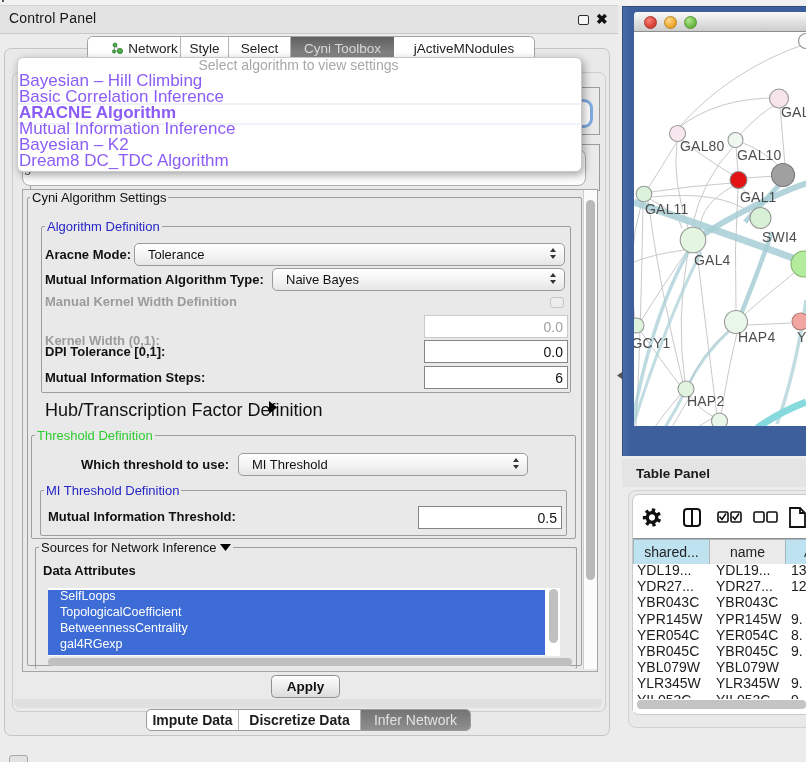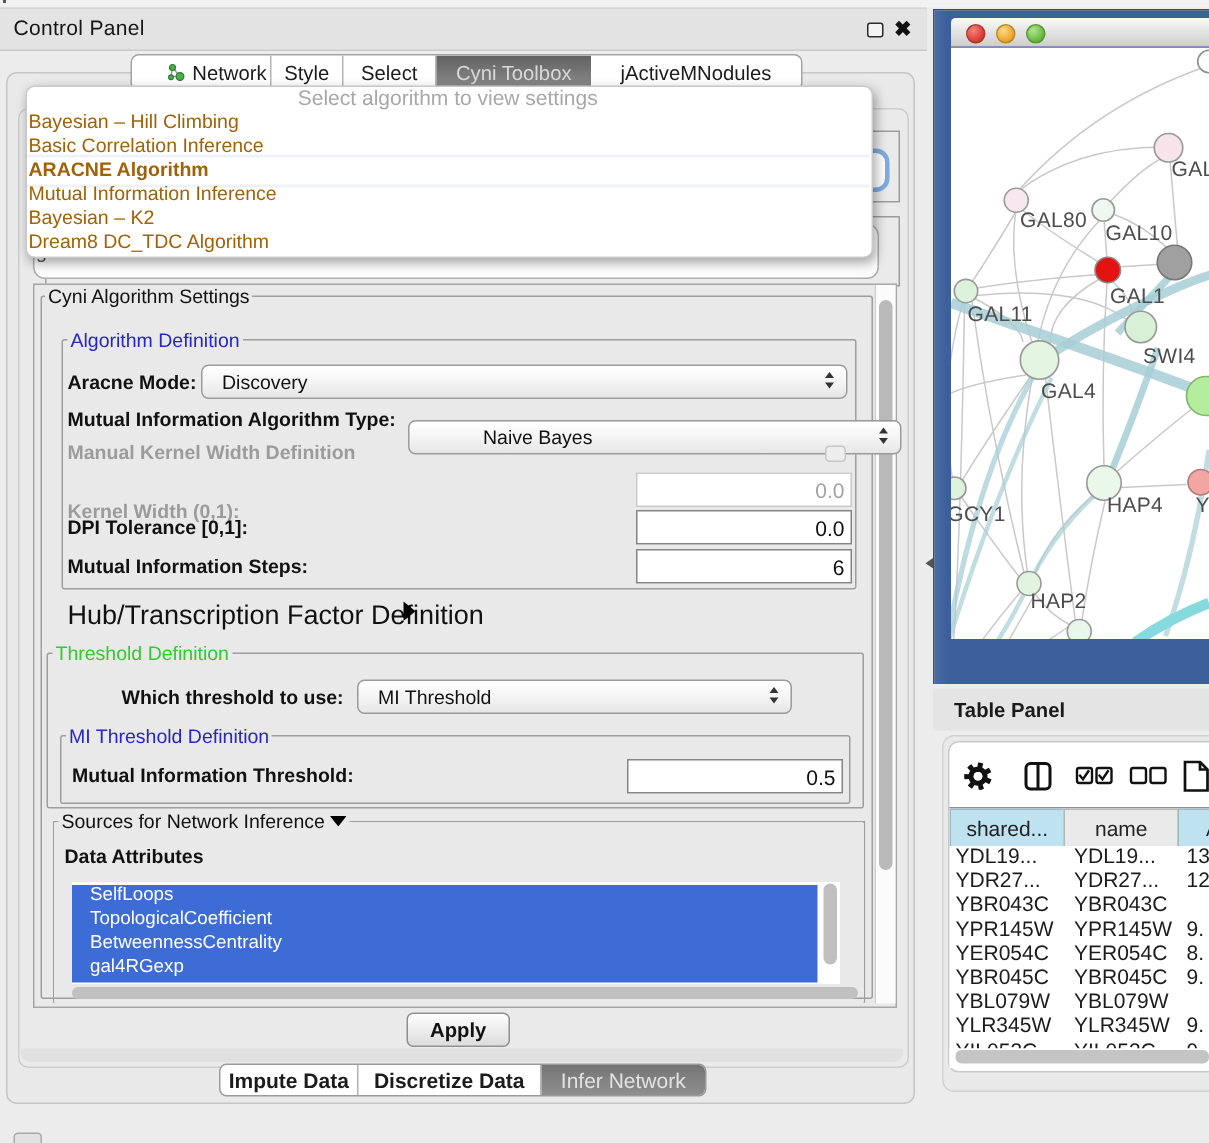--- a/index.html
+++ b/index.html
@@ -46,28 +46,28 @@
 <div class="abs" style="left:583px;top:190px;width:13px;height:479px;background:#fbfbfb;border-left:1px solid #cfcfcf;"></div>
 <div class="abs" style="left:586px;top:200px;width:9px;height:380px;background:#b9b9b9;border-radius:5px;"></div>
 
 <div class="grp" style="left:27px;top:197px;width:553px;height:467px;"></div>
 <div class="glab" style="left:30px;top:191px;color:#111;">Cyni Algorithm Settings</div>
 
 <div class="grp" style="left:41px;top:226px;width:528px;height:165px;"></div>
 <div class="glab" style="left:45px;top:220px;color:#2525c8;">Algorithm Definition</div>
 <div class="lbl" style="left:45px;top:247px;">Aracne Mode:</div>
 <div class="combo" style="left:134px;top:243px;width:429px;height:21px;">
-      <span class="tx">Discovery</span>
+      <span class="tx">Tolerance</span>
       <span class="arr"><svg width="8" height="13" viewBox="0 0 8 13">
           <path d="M4 1 L7 5 L1 5 Z" fill="#333"></path>
           <path d="M4 12 L7 8 L1 8 Z" fill="#333"></path>
         </svg></span>
     </div>
 <div class="lbl" style="left:45px;top:272px;">Mutual Information Algorithm Type:</div>
-<div class="combo" style="left:272px;top:280px;width:291px;height:21px;padding-left:36px;">
+<div class="combo" style="left:272px;top:268px;width:291px;height:21px;">
       <span class="tx">Naive Bayes</span>
       <span class="arr"><svg width="8" height="13" viewBox="0 0 8 13">
           <path d="M4 1 L7 5 L1 5 Z" fill="#333"></path>
           <path d="M4 12 L7 8 L1 8 Z" fill="#333"></path>
         </svg></span>
     </div>
 <div class="lbl" style="left:45px;top:294px;color:#9b9b9b;">Manual Kernel Width Definition</div>
 <div class="abs" style="left:550px;top:297px;width:12px;height:9px;border:1px solid #c6c6c6;border-radius:3px;background:#ededed;"></div>
 <div class="lbl" style="left:45px;top:317px;color:#9b9b9b;margin-top:16px;">Kernel Width (0,1):</div>
 <div class="field" style="left:424px;top:315px;width:144px;height:23px;border:1px solid #c9c9c9;color:#a3a3a3;">0.0</div>
@@ -129,21 +129,21 @@
   <div class="seg" style="width:48px;border-right:1px solid #b4b4b4;">Style</div>
   <div class="seg" style="width:62px;border-right:1px solid #b4b4b4;">Select</div>
   <div class="seg" style="width:103px;background:linear-gradient(#616161,#8e8e8e);color:#d9d9d9;">Cyni Toolbox</div>
   <div class="seg" style="flex:1;">jActiveMNodules</div>
 </div>
 
 <div class="abs" style="left:17px;top:57px;width:563px;height:113px;background:#fff;border:1px solid #c9c9c9;border-radius:6px;box-shadow:2px 3px 8px rgba(0,0,0,0.35);"></div>
 <div class="abs" style="left:17px;top:103px;width:563px;height:2px;background:rgba(100,140,200,0.10);"></div>
 <div class="abs" style="left:17px;top:123px;width:563px;height:2px;background:rgba(100,140,200,0.10);"></div>
 <div class="abs" style="left:17px;top:57px;width:563px;text-align:center;font-size:14px;color:#a8a8a8;">Select algorithm to view settings</div>
-<div class="abs" style="left:19px;top:73px;font-size:13px;color:#a16207;line-height:16px;">Bayesian – Hill Climbing<br>Basic Correlation Inference<br><span class="b">ARACNE Algorithm</span><br>Mutual Information Inference<br>Bayesian – K2<br>Dream8 DC_TDC Algorithm</div>
+<div class="abs" style="left:19px;top:73px;font-size:17px;color:#8b5cf6;line-height:16px;">Bayesian – Hill Climbing<br>Basic Correlation Inference<br><span class="b">ARACNE Algorithm</span><br>Mutual Information Inference<br>Bayesian – K2<br>Dream8 DC_TDC Algorithm</div>
 
 <div class="abs" style="left:622px;top:6px;width:184px;height:449px;background:linear-gradient(90deg,#4a6ca6,#3d5f9c 8px);border-left:1px solid #32507f;border-top:1px solid #32507f;"></div>
 <div class="abs" style="left:634px;top:12px;width:172px;height:19px;background:linear-gradient(#fafafa,#cccccc);border-bottom:1px solid #8f8f8f;border-radius:3px 0 0 0;"></div>
 <div class="abs" style="left:644px;top:15.5px;width:11px;height:11px;border-radius:50%;background:radial-gradient(circle at 35% 30%,#f4837c,#dd4338 60%,#b52f26);border:0.5px solid #a8362d;"></div>
 <div class="abs" style="left:664px;top:15.5px;width:11px;height:11px;border-radius:50%;background:radial-gradient(circle at 35% 30%,#fbd98b,#efa934 60%,#d08a1e);border:0.5px solid #b9871f;"></div>
 <div class="abs" style="left:684px;top:15.5px;width:11px;height:11px;border-radius:50%;background:radial-gradient(circle at 35% 30%,#b3e58f,#6fbd4a 60%,#4f9a2f);border:0.5px solid #57952f;"></div>
 <div class="abs" style="left:634px;top:32px;width:172px;height:394px;background:#fff;overflow:hidden;">
 <svg width="172" height="394" viewBox="634 32 172 394" style="position:absolute;left:0;top:0;">
 <g fill="none" stroke="#c9c9c9" stroke-width="1">
 <path d="M805 44 Q730 70 679 127"></path>

